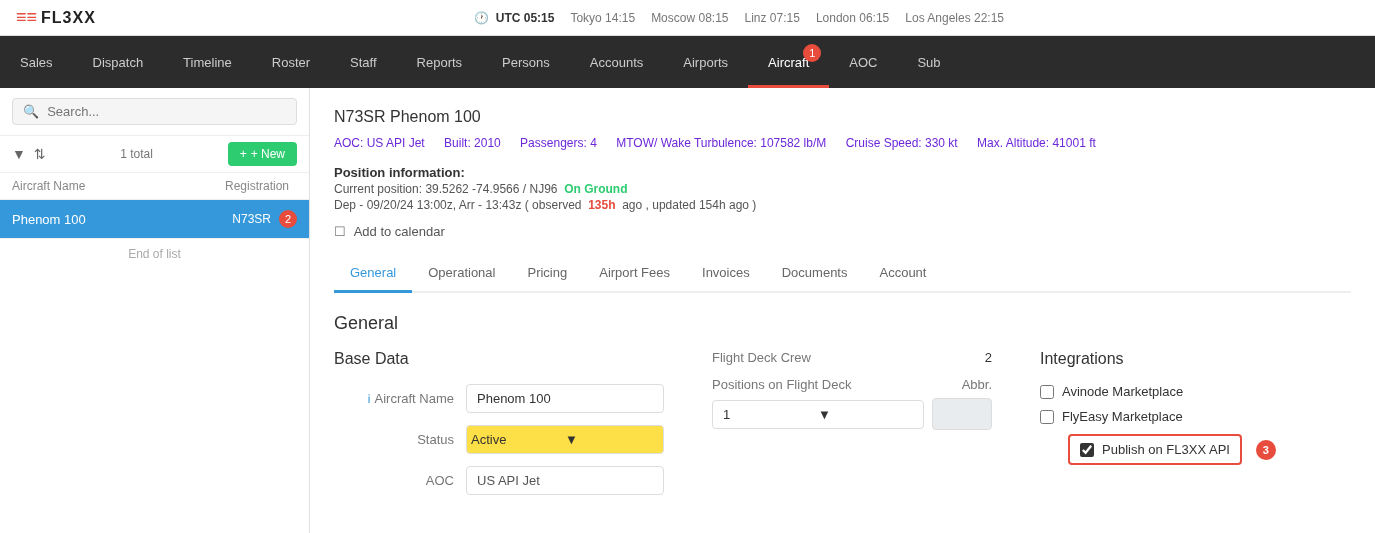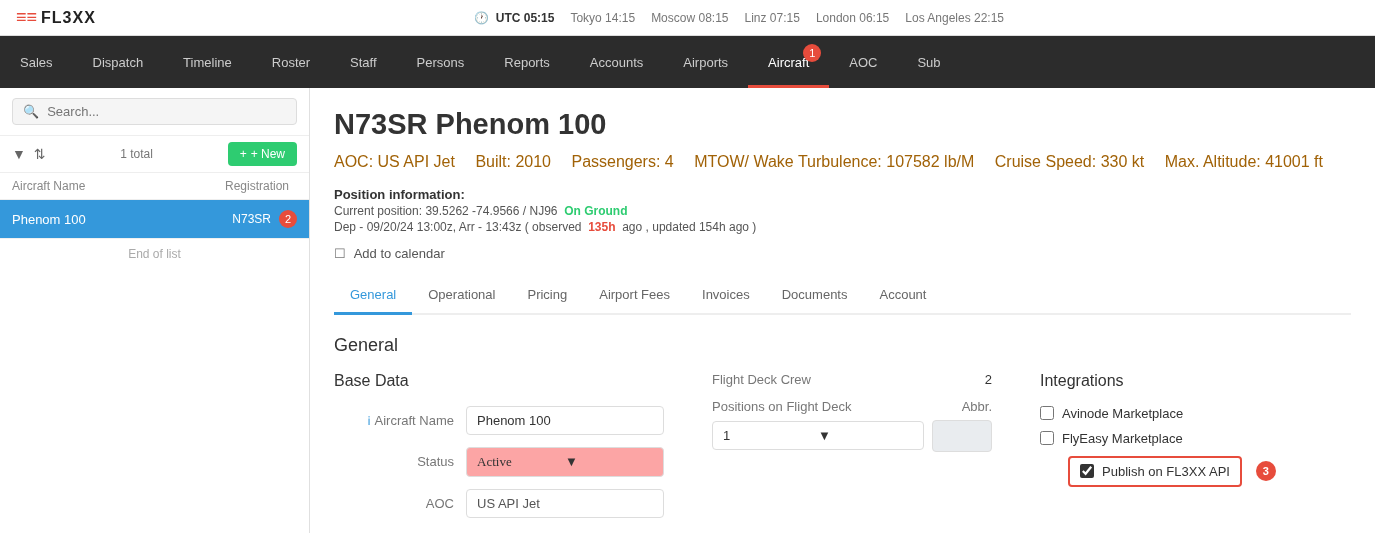--- a/index.html
+++ b/index.html
@@ -168,28 +168,28 @@
     .end-of-list { text-align: center; color: #aaa; font-size: 12px; padding: 8px; }
 
     
     .content {
       flex: 1;
       overflow-y: auto;
       padding: 20px 24px;
       background: #fff;
     }
     .aircraft-title {
-      font-size: 29px;
-      font-weight: 700;
+      font-size: 16px;
+      font-weight: 400;
       color: #333;
       margin-bottom: 8px;
     }
     .aircraft-meta {
-      font-size: 16px;
-      color: #a16207;
+      font-size: 12px;
+      color: #6d28d9;
       margin-bottom: 12px;
       line-height: 1.6;
     }
     .aircraft-meta span { margin-right: 8px; }
     .position-info { margin-bottom: 12px; }
     .position-info .label { font-weight: 600; color: #333; font-size: 13px; }
     .position-line { font-size: 12px; color: #555; margin-top: 2px; }
     .status-on-ground { color: #2ecc71; font-weight: 600; }
     .highlight { color: #e74c3c; font-weight: 600; }
 
@@ -255,25 +255,24 @@
       border: 1px solid #ddd;
       border-radius: 4px;
       background: #fff;
     }
     .field-select {
       flex: 1;
       display: flex;
       align-items: center;
       border: 1px solid #ddd;
       border-radius: 4px;
-      background: #fca5a5;
-      padding: 6px 10px;
+      background: #fde047;
+      padding: 6px 4px;
       cursor: pointer;
       position: relative;
-      font-family: Liberation Serif, serif;
     }
     .field-select span { flex: 1; font-size: 13px; color: #333; }
     .dropdown-arrow { color: #aaa; font-size: 11px; }
     .info-icon { color: #3498db; font-size: 12px; margin-right: 4px; }
 
     
     .layout-section { min-width: 280px; }
     .layout-row {
       display: flex;
       align-items: center;
@@ -383,24 +382,24 @@
   <div class="nav-item">
       <span>Timeline</span>
     </div>
   <div class="nav-item">
       <span>Roster</span>
     </div>
   <div class="nav-item">
       <span>Staff</span>
     </div>
   <div class="nav-item">
+      <span>Reports</span>
+    </div>
+  <div class="nav-item">
       <span>Persons</span>
-    </div>
-  <div class="nav-item">
-      <span>Reports</span>
     </div>
   <div class="nav-item">
       <span>Accounts</span>
     </div>
   <div class="nav-item">
       <span>Airports</span>
     </div>
   <div class="nav-item active" style="position:relative;">
     <span>Aircraft</span>
     <span class="nav-badge">1</span>

